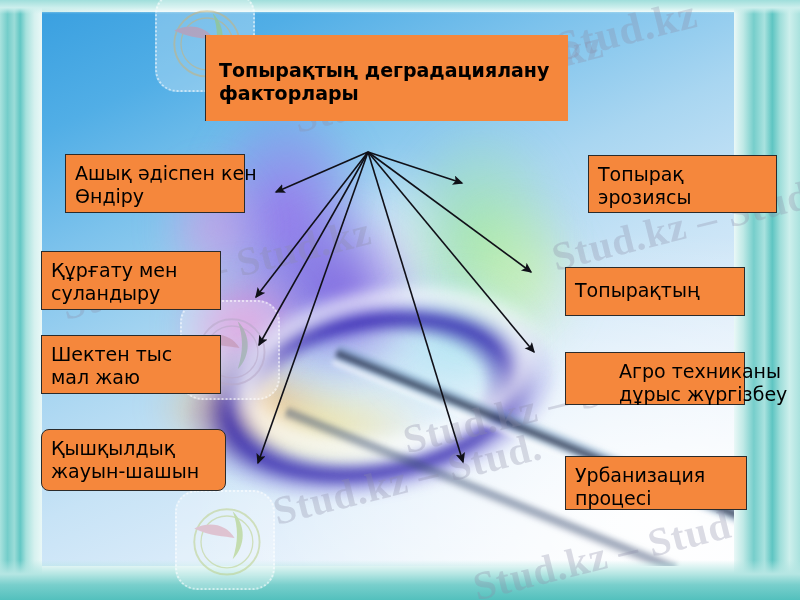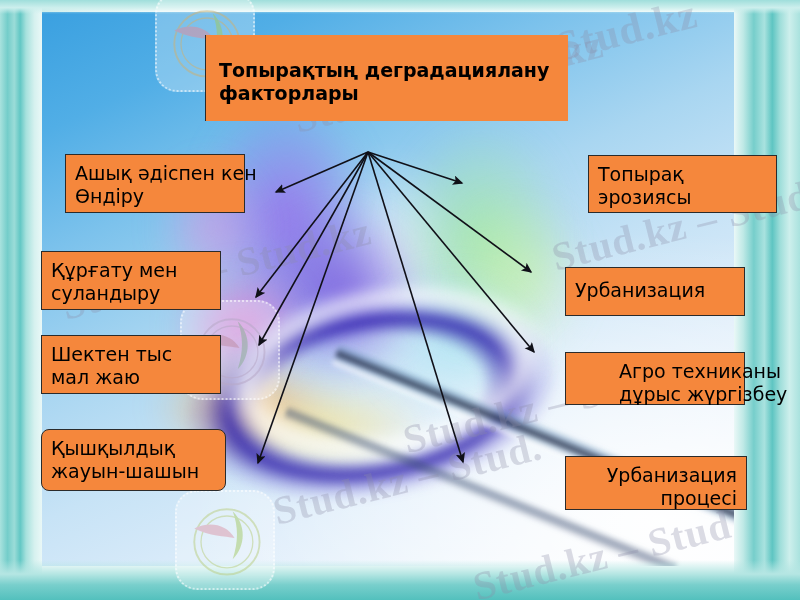--- a/index.html
+++ b/index.html
@@ -339,24 +339,24 @@
 
   <div class="node" style="left:41px; top:429px; width:185px; height:62px;border-radius:8px;">
     <span style="display:block; white-space:normal;">Қышқылдық жауын-шашын</span>
   </div>
 
   <div class="node" style="left:588px; top:155px; width:189px; height:58px;">
     <span style="display:block; white-space:normal;">Топырақ эрозиясы</span>
   </div>
 
   <div class="node" style="left:565px; top:267px; width:180px; height:49px; padding-top:11px;">
-    <span style="display:block; white-space:normal;">Урбанизация</span>
+    <span style="display:block; white-space:normal;">Топырақтың</span>
   </div>
 
   <div class="node" style="left:565px; top:352px; width:180px; height:53px;">
     <span style="display:block; white-space:normal; width:205px;margin-left:44px;">Агро техниканы дұрыс жүргізбеу</span>
   </div>
 
-  <div class="node" style="left:565px; top:456px; width:182px; height:54px;text-align:right;">
+  <div class="node" style="left:565px; top:456px; width:182px; height:54px;">
     <span style="display:block; white-space:normal;">Урбанизация процесі</span>
   </div>
 
 </div>
 
 </body></html>

